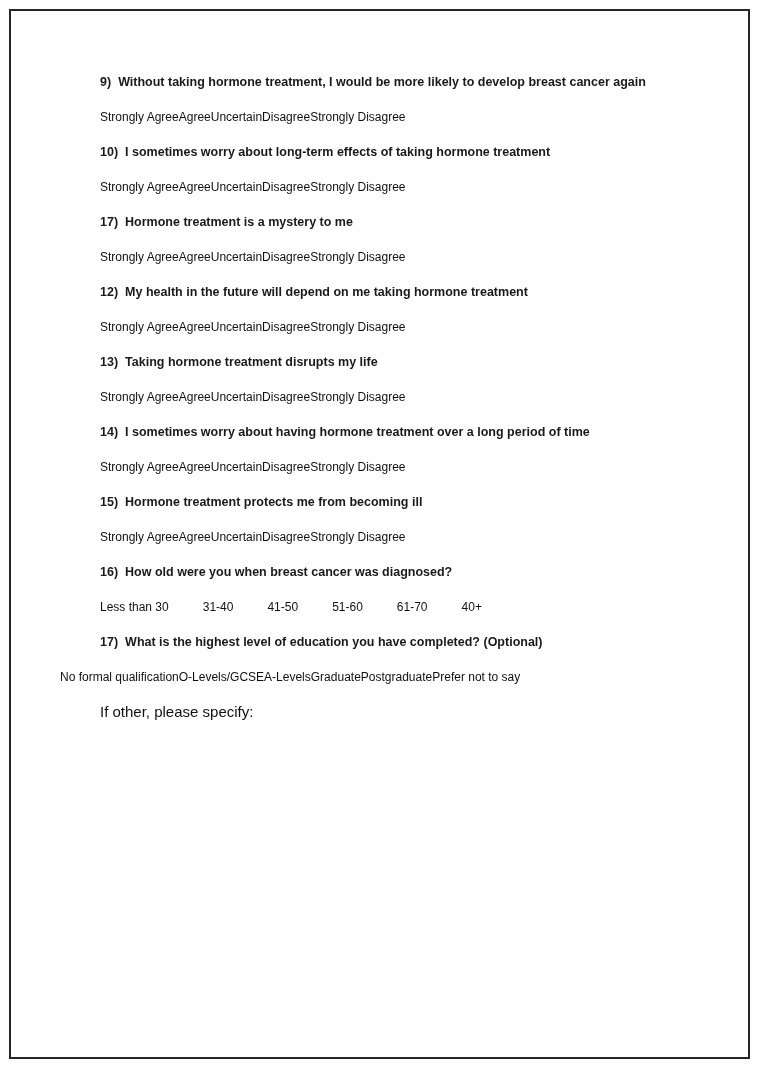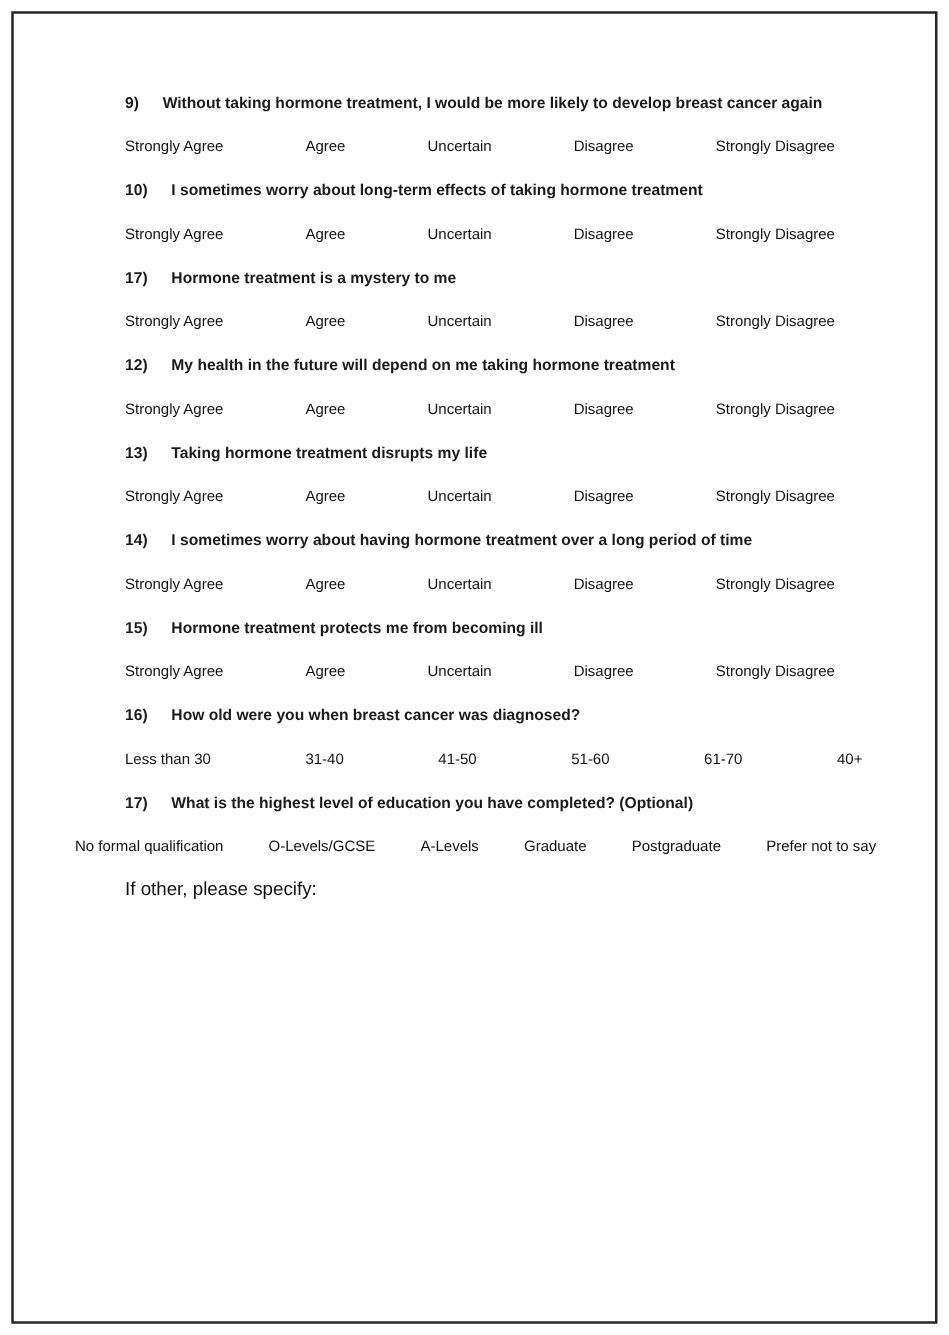--- a/index.html
+++ b/index.html
@@ -34,32 +34,31 @@
     font-size: 12.5px;
     line-height: 16px;
     color: #1a1a1a;
   }
   .qnum {
     margin-right: 7px;
     white-space: nowrap;
   }
   .qtext {
     max-width: 600px;
-    margin-left: 12px;
   }
   .options {
     display: flex;
-    justify-content: space-between;
     margin: 0 91px 19px 100px;
     font-size: 12px;
     line-height: 16px;
     color: #111111;
   }
   .options.wide {
     margin-right: 69px;
+    gap: 34px;
   }
   .options.extra-wide {
     margin-left: 60px;
     margin-right: 58px;
   }
   .opt {
     white-space: nowrap;
   }
   .other-line {
     margin: 13px 0 0 100px;

